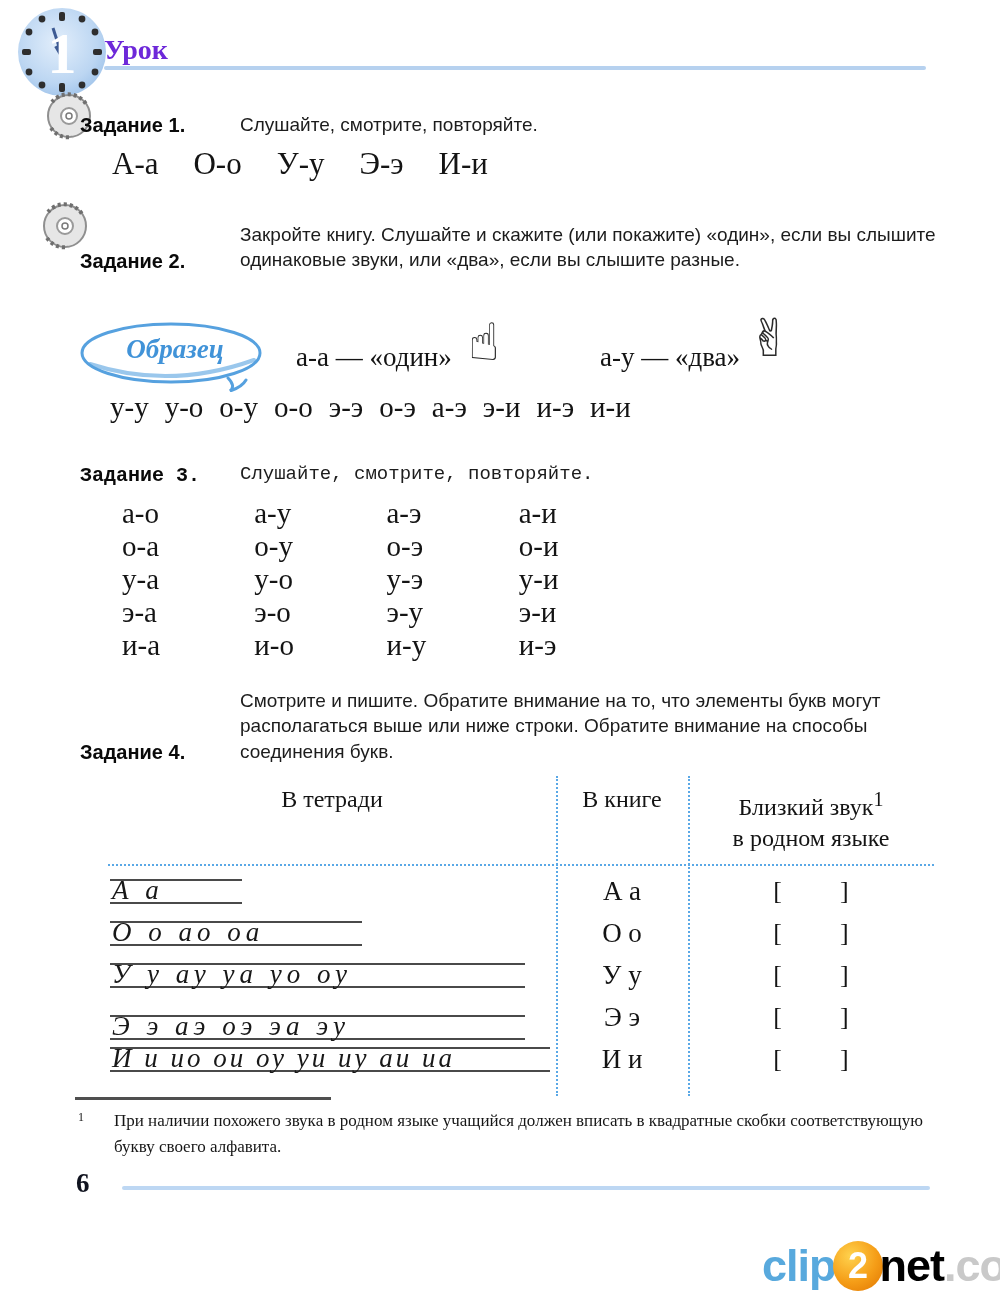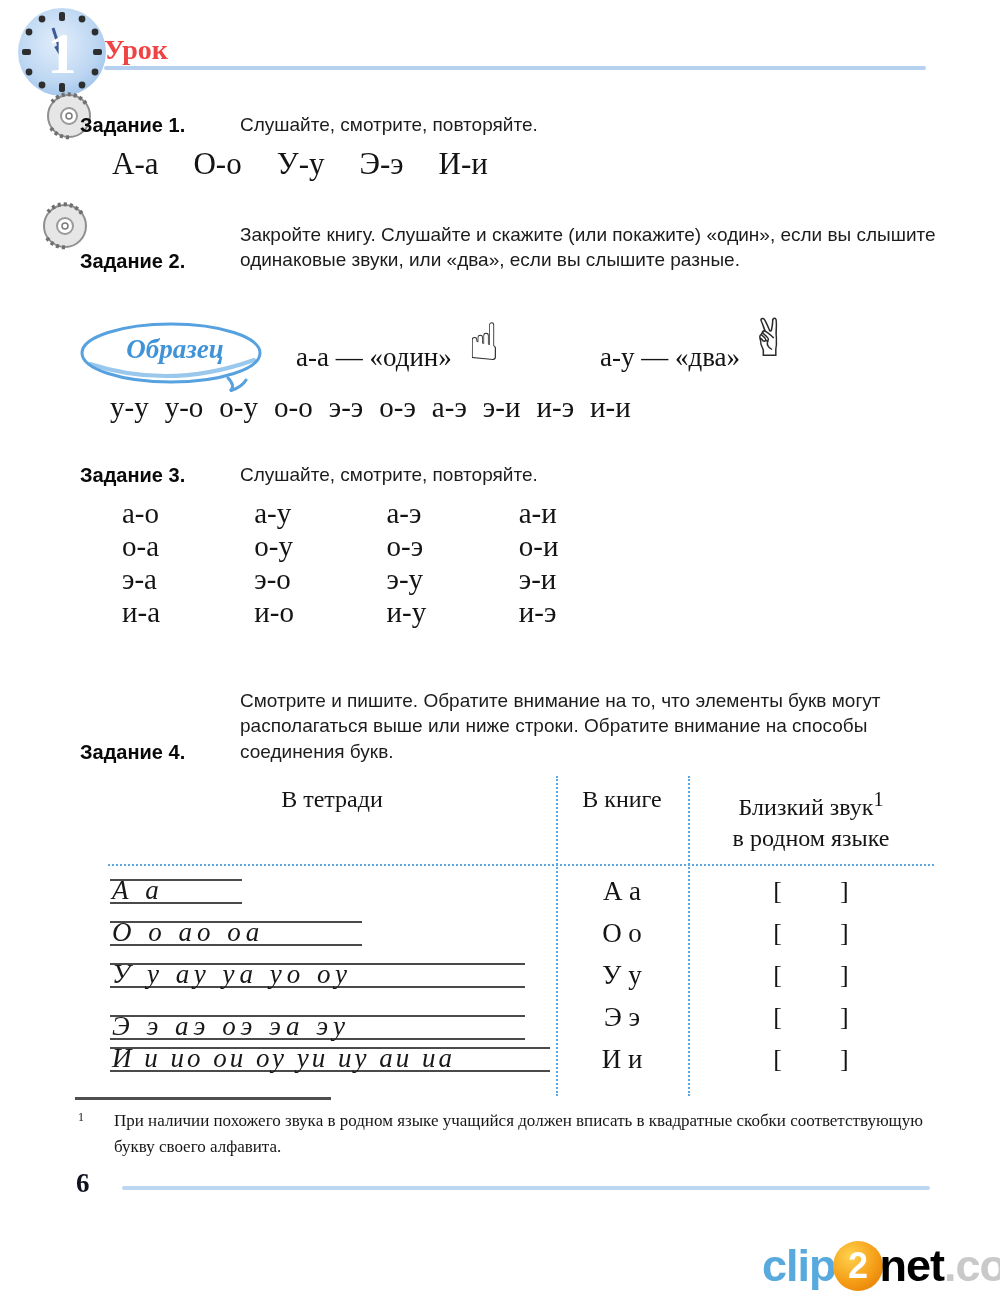--- a/index.html
+++ b/index.html
@@ -4,21 +4,21 @@
 <style>
   html,body { margin:0; padding:0; background:#fff; }
   .page {
     position:relative; width:1000px; height:1300px; overflow:hidden;
     background:#ffffff; font-family:"Liberation Sans", sans-serif; color:#1b1b1b;
   }
   
   .clock { position:absolute; left:16px; top:6px; }
   .lesson-title {
     position:absolute; left:104px; top:34px;
-    font-family:"Liberation Serif", serif; font-size:28px; color:#ef4444; font-weight:bold;
+    font-family:"Liberation Serif", serif; font-size:28px; color:#6d28d9; font-weight:bold;
   }
   .header-rule { position:absolute; left:104px; top:66px; width:822px; height:4px; background:#b6d1ef; border-radius:2px; }
   
   .task { position:absolute; left:80px; display:flex;align-items:flex-end; }
   .task-label { width:160px; flex:0 0 160px; font-size:20px; font-weight:bold; color:#0a0a0a; }
   .task-text { width:696px; font-size:19px; line-height:1.34; color:#1c1c1c; }
   .cd { position:absolute; }
   
   .serif { font-family:"Liberation Serif", serif; color:#141414; }
   .letters-row { position:absolute; left:112px; top:146px; display:flex; gap:35px; font-size:31px; }
@@ -175,36 +175,42 @@
     <span>о-у</span>
     <span>о-о</span>
     <span>э-э</span>
     <span>о-э</span>
     <span>а-э</span>
     <span>э-и</span>
     <span>и-э</span>
     <span>и-и</span>
   </div>
 
-  <div class="task" style="top:462px;">
+  <div class="task" style="top:462px;font-family:Liberation Mono, monospace;">
     <div class="task-label">Задание 3.</div>
     <div class="task-text">Слушайте, смотрите, повторяйте.</div>
   </div>
   <div class="grid3 serif">
     <div class="grow">
       <span class="gcell">а-о</span>
       <span class="gcell">а-у</span>
       <span class="gcell">а-э</span>
       <span class="gcell">а-и</span>
     </div>
     <div class="grow">
       <span class="gcell">о-а</span>
       <span class="gcell">о-у</span>
       <span class="gcell">о-э</span>
       <span class="gcell">о-и</span>
+    </div>
+    <div class="grow">
+      <span class="gcell">у-а</span>
+      <span class="gcell">у-о</span>
+      <span class="gcell">у-э</span>
+      <span class="gcell">у-и</span>
     </div>
     <div class="grow">
       <span class="gcell">э-а</span>
       <span class="gcell">э-о</span>
       <span class="gcell">э-у</span>
       <span class="gcell">э-и</span>
     </div>
     <div class="grow">
       <span class="gcell">и-а</span>
       <span class="gcell">и-о</span>

